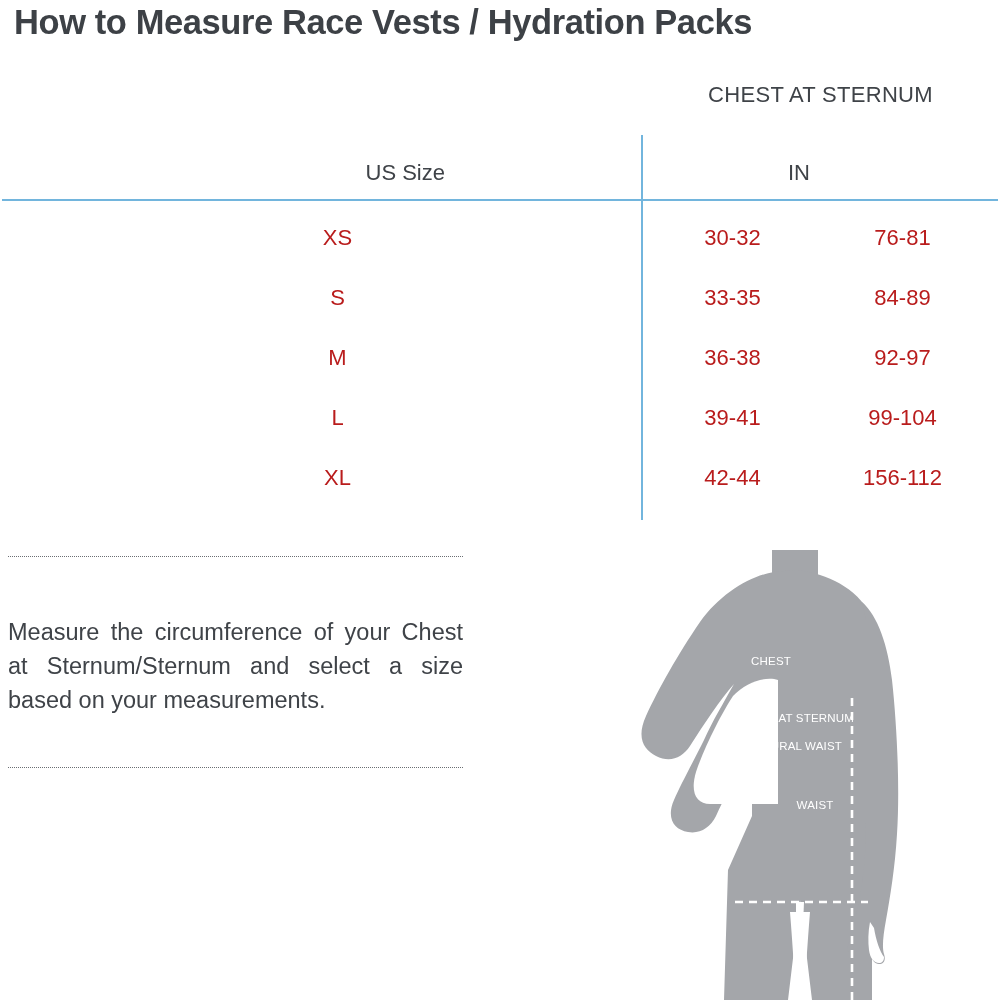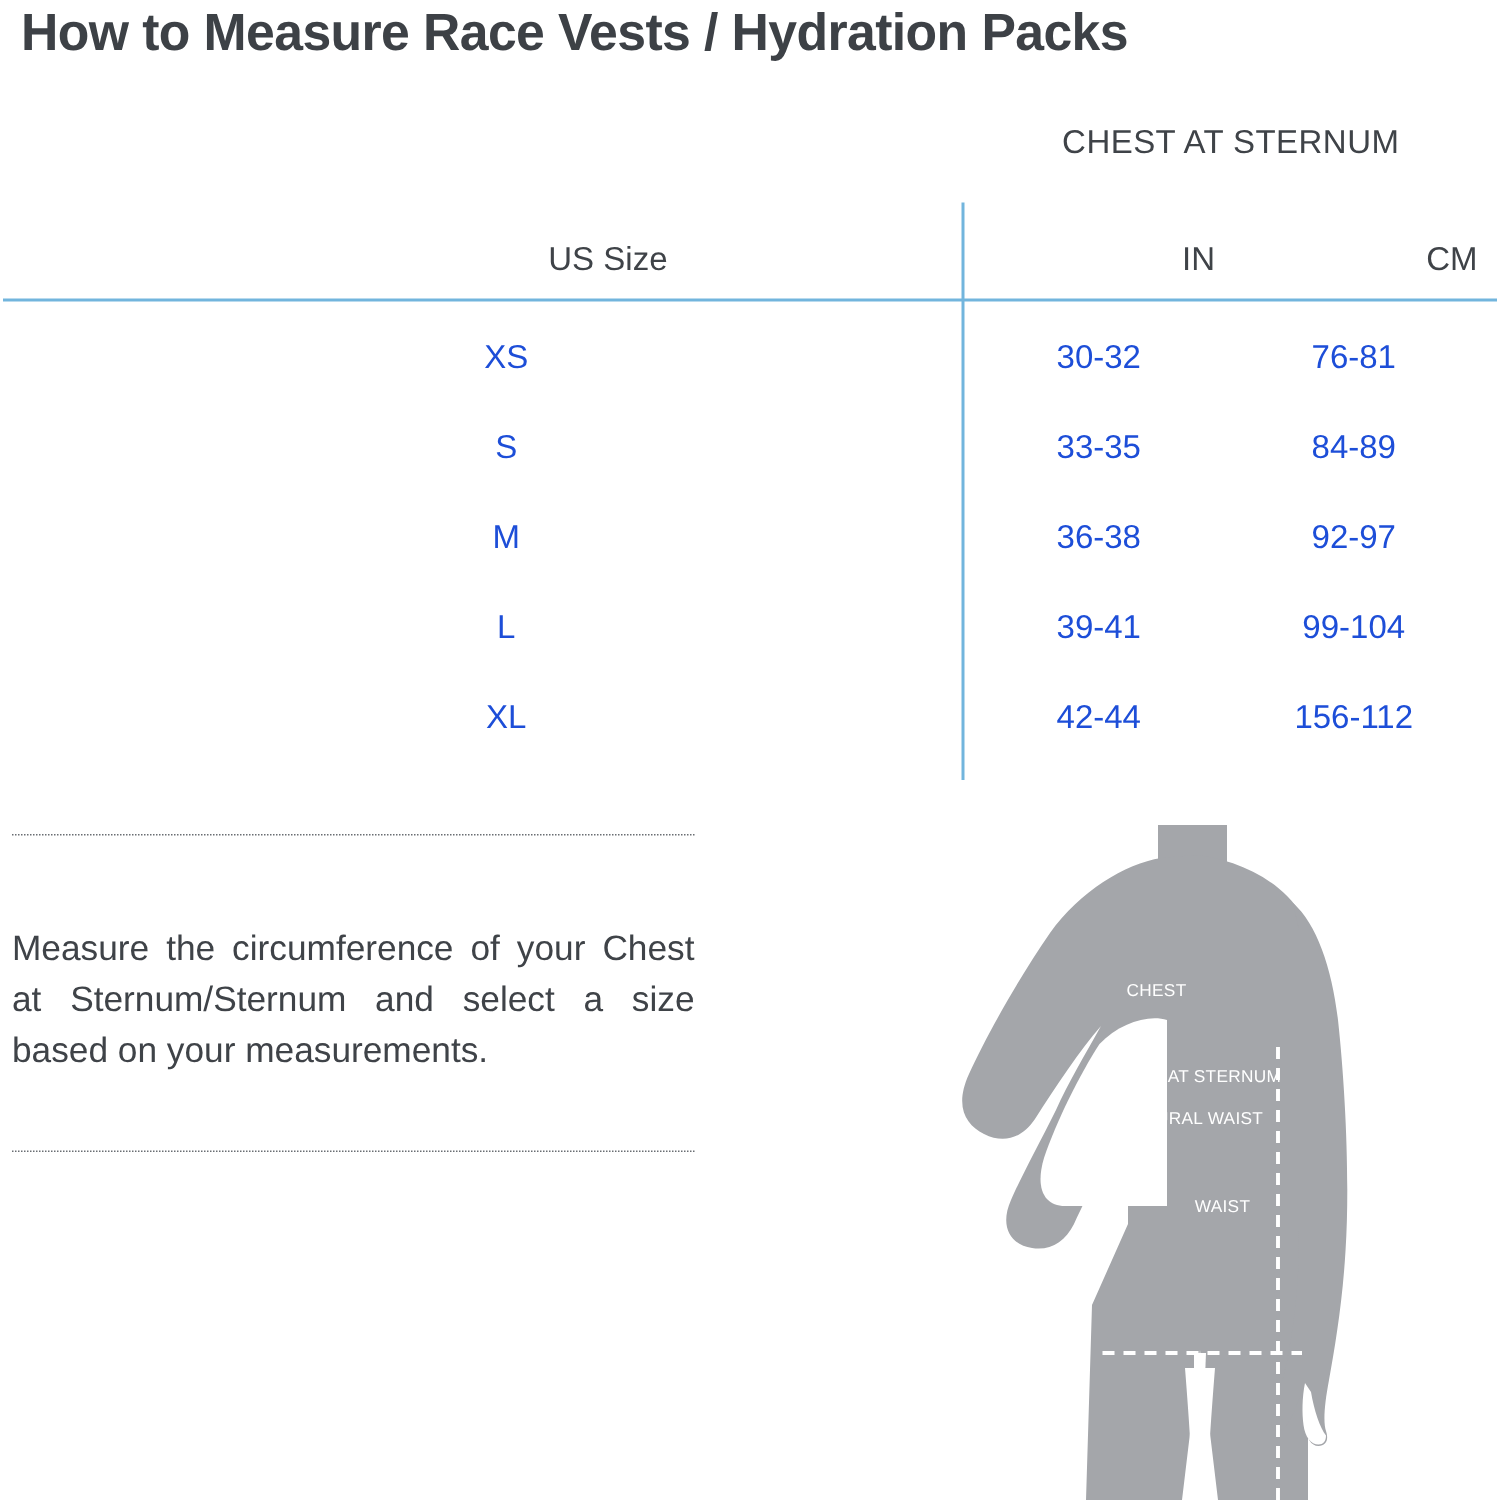--- a/index.html
+++ b/index.html
@@ -77,21 +77,21 @@
   .col-head.us   { left: 230px;  width: 215px; }
   .col-head.in   { left: 655px;  width: 155px; }
   .col-head.cm   { left: 820px;  width: 165px; }
 
   .row {
     position: absolute;
     left: 0;
     width: 1000px;
     height: 60px;
     font-size: 22px;
-    color: #1d4ed8;
+    color: #b91c1c;
   }
   .cell {
     position: absolute;
     text-align: center;
     line-height: 60px;
   }
   .cell.size { left: 230px;  width: 215px; }
   .cell.in   { left: 655px;  width: 155px; }
   .cell.cm   { left: 820px;  width: 165px; }
 
@@ -146,21 +146,20 @@
 
 <div class="table-wrap">
 
   <div class="group-header">CHEST AT STERNUM</div>
 
   <div class="rule-v"></div>
   <div class="rule-h"></div>
 
   <div class="col-head us">US Size</div>
   <div class="col-head in">IN</div>
-  <div class="col-head cm">CM</div>
 
   <div class="row" style="top:148px;">
     <div class="cell size">XS</div>
     <div class="cell in">30-32</div>
     <div class="cell cm">76-81</div>
   </div>
 
   <div class="row" style="top:208px;">
     <div class="cell size">S</div>
     <div class="cell in">33-35</div>

